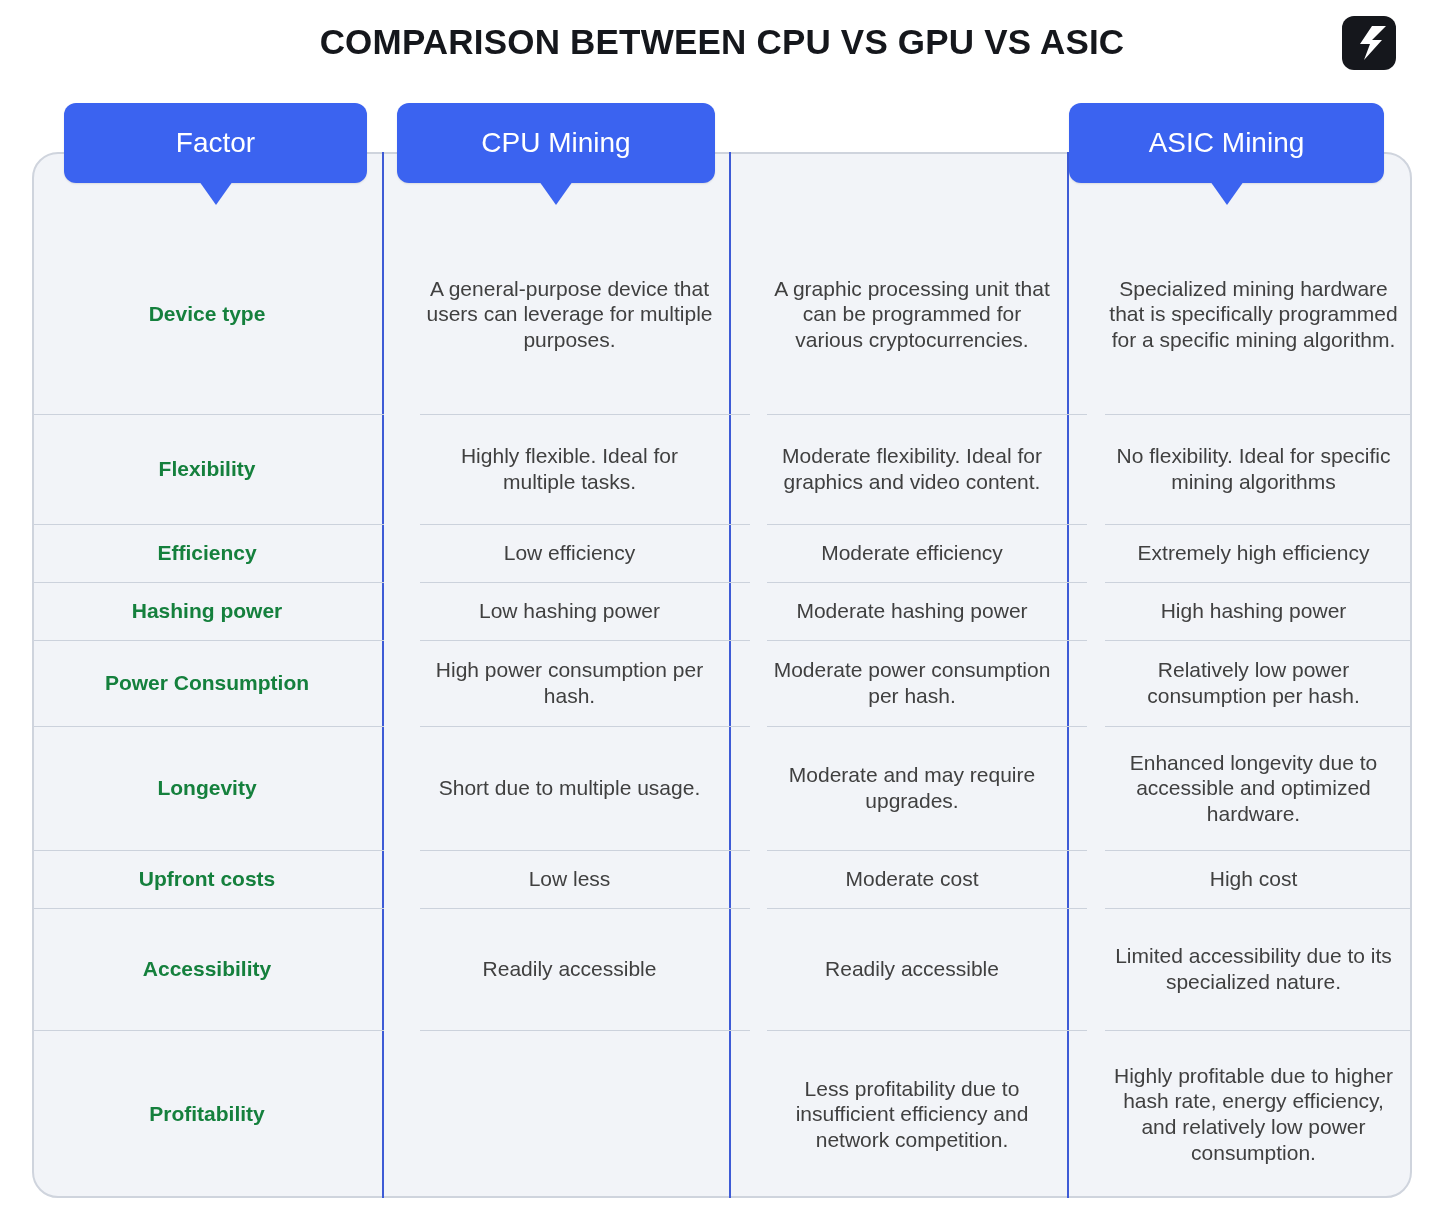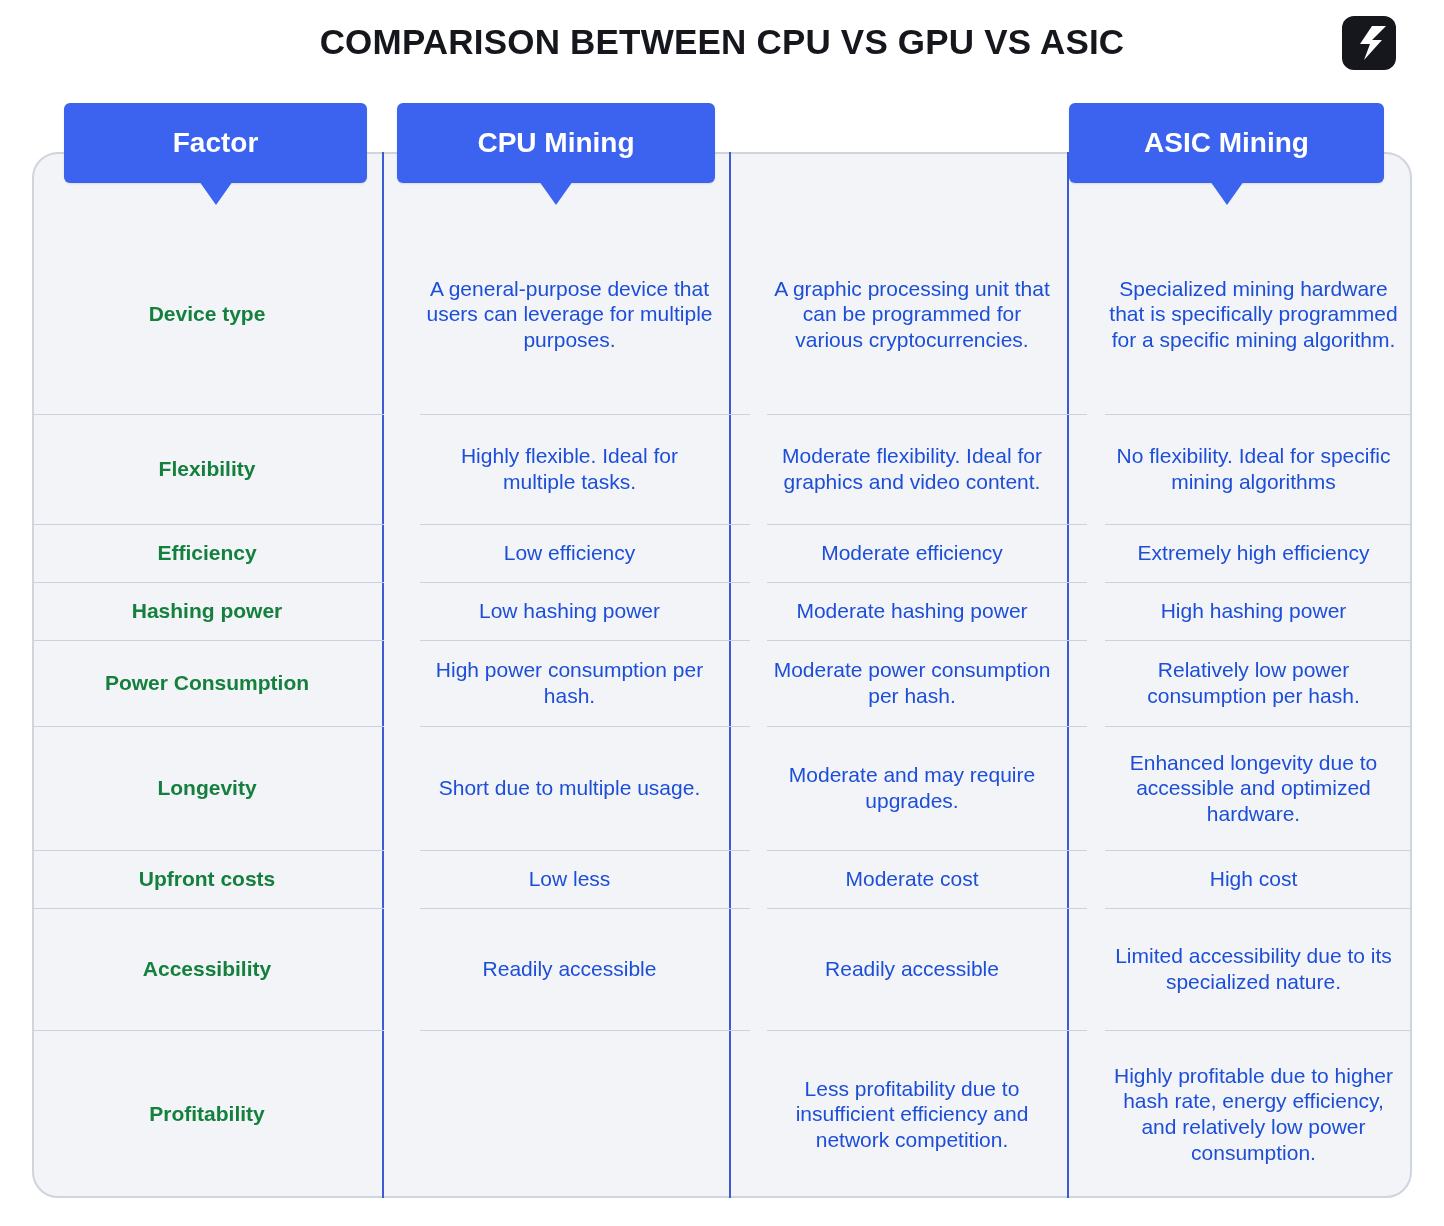--- a/index.html
+++ b/index.html
@@ -64,25 +64,25 @@
     position: absolute;
     top: 0;
     width: 2px;
     background: #3e5bd6;
   }
 
   
   .pill {
     position: absolute;
     height: 80px;
-    border-radius: 6px;
+    border-radius: 12px;
     background: #3b63f0;
     color: #ffffff;
     font-size: 28px;
-    font-weight: bold;
+    font-weight: normal;
     display: flex;
     align-items: center;
     justify-content: center;
     z-index: 5;
     box-shadow: 0 1px 2px rgba(0,0,0,0.10);
   }
   .pill .tail {
     position: absolute;
     bottom: -22px;
     left: 50%;
@@ -112,21 +112,21 @@
     padding: 4px 14px;
     line-height: 1.22;
   }
   .cell.factor {
     font-size: 21px;
     font-weight: bold;
     color: #15803d;
   }
   .cell.value {
     font-size: 21px;
-    color: #1d4ed8;
+    color: #404040;
     padding-left: 40px;
   }
   .rowline {
     position: absolute;
     height: 1px;
     background: #ccd2dc;
   }
 </style>
 </head>
 <body>

